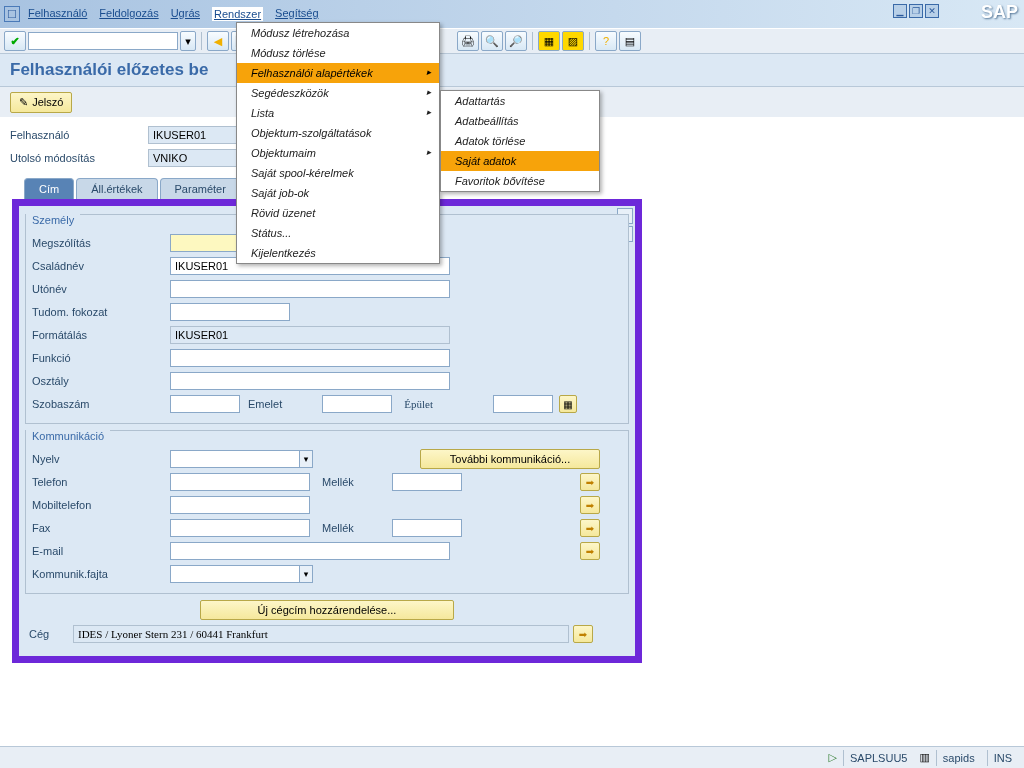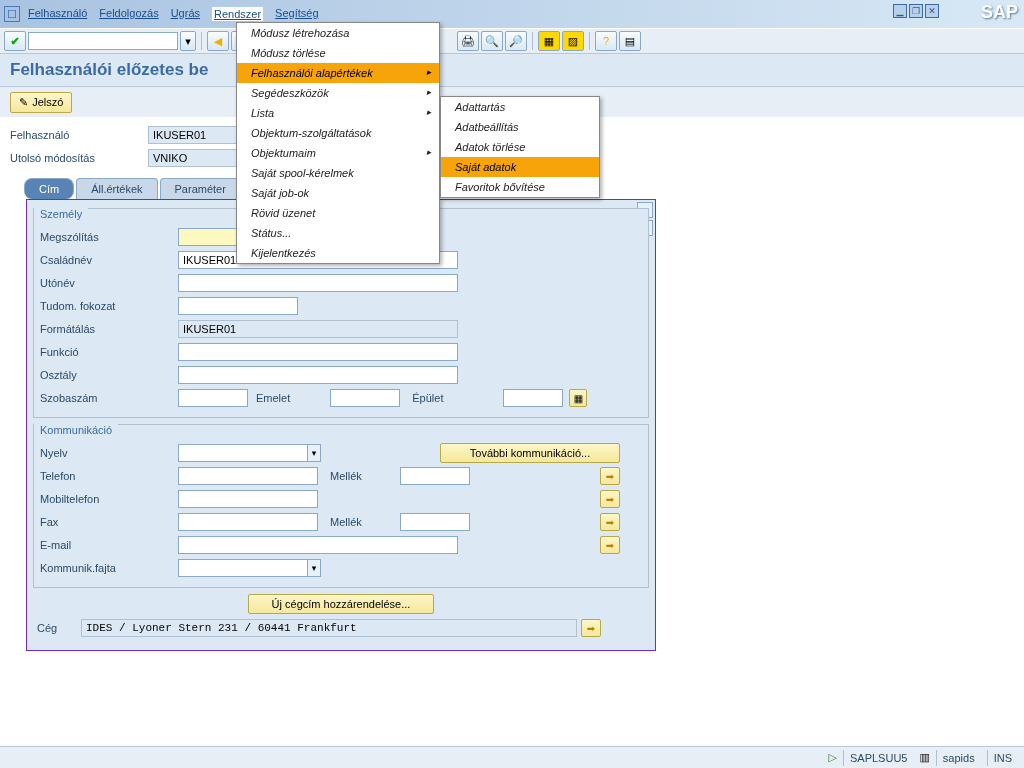--- a/index.html
+++ b/index.html
@@ -20,34 +20,34 @@
 .page-title { background: #dce8f4; padding: 6px 10px; font-size: 17px; font-weight: bold; color: #3a6aa8; border-bottom: 1px solid #b8c8d8; }
 .toolbar2 { background: #e8eef5; height: 30px; display: flex; align-items: center; padding: 4px 10px; }
 .btn-password { background: linear-gradient(#fdf6c8,#f5e89c); border: 1px solid #b8a848; padding: 3px 8px; display: inline-flex; align-items: center; gap: 4px; border-radius: 2px; }
 .content { padding: 8px 10px; }
 .field-row { display: flex; align-items: center; margin-bottom: 3px; height: 20px; }
 .field-label { width: 138px; color: #2a4a6a; }
 .field-input { height: 18px; border: 1px solid #8aa8c8; background: #fff; padding: 1px 4px; font-size: 11px; display: inline-flex; align-items: center; }
 .field-readonly { background: #dce8f4; border: 1px solid #b0c0d0; }
 .tabs { display: flex; margin-top: 10px; margin-left: 14px; }
 .tab { padding: 4px 14px; background: #c8d8e8; border: 1px solid #8aa8c8; border-bottom: none; margin-right: 2px; border-radius: 4px 4px 0 0; color: #2a4a6a; }
-.tab-active { background: #5883b5; color: #fff; border-radius: 8px; }
-.panel { border: 1px solid #6d28d9; background: #dce8f4; margin-left: 16px; width: 630px; padding: 2px; position: relative; }
+.tab-active { background: #5883b5; color: #fff; }
+.panel { border: 7px solid #6d28d9; background: #dce8f4; margin-left: 2px; width: 630px; padding: 2px; position: relative; }
 .panel-inner { background: #dce8f4; }
 .group { border: 1px solid #b0c0d0; background: #dce8f4; margin: 6px 4px; padding: 18px 6px 6px 6px; position: relative; }
 .group-title { position: absolute; top: -1px; left: 0px; background: #dce8f4; padding: 0 6px; color: #3a6aa8; font-weight: normal; height:14px; }
 .input-yellow { background: #fdf8c0 !important; }
 .scroll-up, .scroll-down { position: absolute; right: 2px; width: 16px; height: 16px; background: #e8f0f8; border: 1px solid #8aa8c8; display: inline-flex; align-items: center; justify-content: center; font-size: 9px; }
 .scroll-up { top: 2px; } .scroll-down { top: 20px; }
 .dropdown-menu { position: absolute; background: #fff; border: 1px solid #888; box-shadow: 2px 2px 4px rgba(0,0,0,0.3); z-index: 100; font-style: italic; }
 .menu-item { padding: 4px 28px 4px 14px; white-space: nowrap; color: #222; position: relative; }
 .menu-highlight { background: #f7a30a; color: #000; }
 .menu-arrow::after { content: '▸'; position: absolute; right: 8px; font-size: 9px; }
 .menu1 { top: 22px; left: 236px; width: 204px; }
-.menu2 { top: 96px; left: 440px; width: 160px; }
+.menu2 { top: 90px; left: 440px; width: 160px; }
 .arrow-btn { width: 20px; height: 18px; background: linear-gradient(#fdf6c8,#f5e89c); border: 1px solid #b8a848; display: inline-flex; align-items: center; justify-content: center; color: #c08000; font-size: 10px; border-radius:2px; }
 .long-btn { background: linear-gradient(#fdf6c8,#f5e89c); border: 1px solid #b8a848; padding: 3px 18px; border-radius: 2px; }
 .statusbar { position: absolute; bottom: 0; left: 0; right: 0; height: 22px; background: #e8eef5; border-top: 1px solid #b8c8d8; display: flex; align-items: center; justify-content: flex-end; padding: 0 6px; gap: 6px; }
 .status-seg { border-left: 1px solid #b0c0d0; padding: 0 6px; height: 16px; display: flex; align-items: center; color: #2a4a6a; }
 .small-icon-btn { width:18px; height:18px; border:1px solid #b8a848; background:linear-gradient(#fdf6c8,#f5e89c); display:inline-flex; align-items:center; justify-content:center; font-size:10px; border-radius:2px; }
 </style>
 </head>
 <body>
 
 <div class="titlebar">
@@ -150,21 +150,21 @@
             <input class="field-input" style="width: 280px;">
           </div>
         <div class="field-row">
           <span class="field-label">Szobaszám</span>
           <input class="field-input" style="width: 70px;">
           <span style="width:8px;"></span>
           <span style="color:#2a4a6a;">Emelet</span>
           <span style="width:40px;"></span>
           <input class="field-input" style="width: 70px;">
           <span style="width:12px;"></span>
-          <span style="color:#2a4a6a;">Épület</span>
+          <span style="color:#2a4a6a;font-family:Liberation Serif, serif;">Épület</span>
           <span style="width:60px;"></span>
           <input class="field-input" style="width: 60px;">
           <span style="width:6px;"></span>
           <span class="small-icon-btn">▦</span>
         </div>
       </div>
 
       <div class="group">
         <div class="group-title">Kommunikáció</div>
         <div class="field-row">
@@ -205,25 +205,25 @@
             <span class="arrow-btn" style="margin-right:22px;">➡</span>
           </div>
         <div class="field-row">
             <span class="field-label">Kommunik.fajta</span>
             <input class="field-input" style="width: 130px;">
             <span style="margin-left:-1px;display:inline-block;width:14px;height:18px;border:1px solid #8aa8c8;background:#e8f0f8;text-align:center;font-size:9px;line-height:16px;">▾</span>
           </div>
       </div>
 
       <div style="display:flex;gap:20px;justify-content:center;margin:4px;">
-        <button class="long-btn" style="width:186px;">Új cégcím hozzárendelése...</button>
+        <button class="long-btn" style="width:254px;">Új cégcím hozzárendelése...</button>
       </div>
       <div class="field-row" style="margin:4px 8px;">
         <span style="width:44px;color:#2a4a6a;">Cég</span>
-        <span class="field-input field-readonly" style="width:496px;font-family:Liberation Mono, monospace;">IDES / Lyoner Stern 231 / 60441 Frankfurt</span>
+        <span class="field-input field-readonly" style="width:496px;font-family:Liberation Serif, serif;">IDES / Lyoner Stern 231 / 60441 Frankfurt</span>
         <span style="width:4px;"></span>
         <span class="arrow-btn">➡</span>
       </div>
       <div style="height:6px;"></div>
     </div>
   </div>
 </div>
 
 <div class="dropdown-menu menu1" id="menu1">
     <div class="menu-item">Módusz létrehozása</div>

